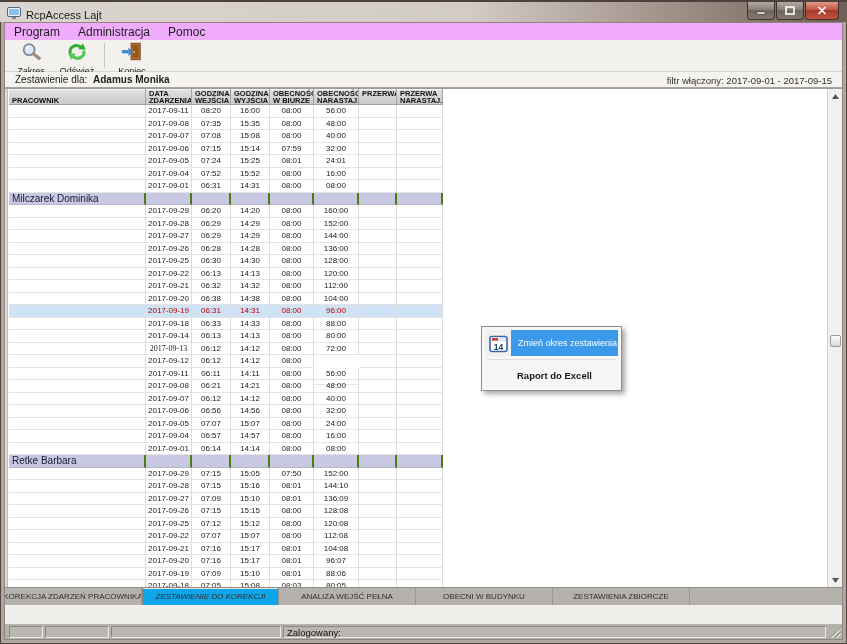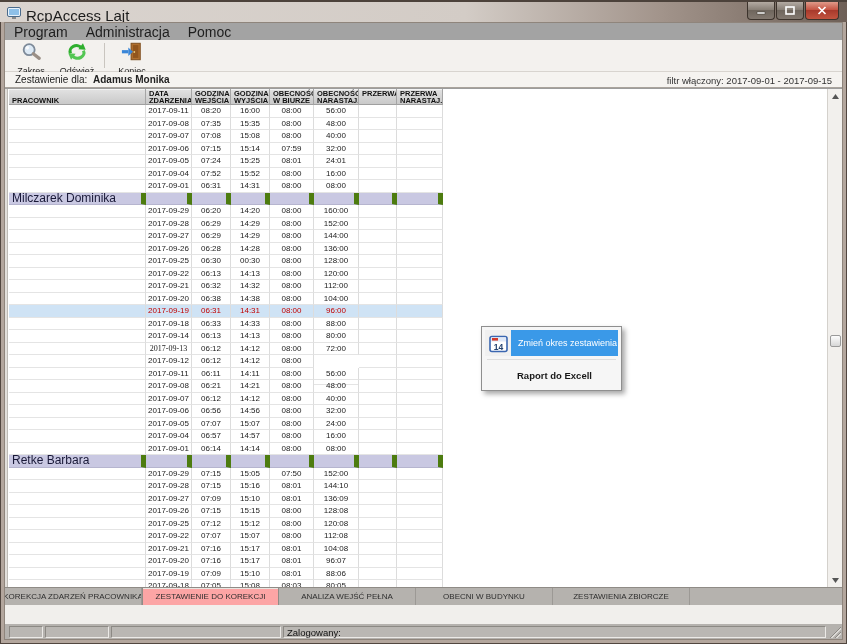--- a/index.html
+++ b/index.html
@@ -5,34 +5,34 @@
   * { margin:0; padding:0; box-sizing:border-box; }
   html,body { width:847px; height:644px; font-family:"Liberation Sans", sans-serif; }
   #frame { position:relative; width:847px; height:644px; background:#b3a69d; overflow:hidden;
            box-shadow: inset 0 0 0 1px #51463f; }
 
   
   .titlebar { position:absolute; left:0; top:0; width:847px; height:22px;
     background:linear-gradient(to right,#dad4cf 0%,#d3ccc6 55%,#a2948b 78%,#6e6057 100%);
     border-top:2px solid #4c423b; }
   .title-left { position:absolute; left:7px; top:4px; display:flex; align-items:center; gap:5px; }
-  .title-text { font-size:15px; color:#1c1c1c; }
+  .title-text { font-size:11px; color:#1c1c1c; }
   .winbtns { position:absolute; right:8px; top:0; display:flex; }
   .wbtn { width:28px; height:18px; border:1px solid #3c332c; border-top:none;
     border-radius:0 0 4px 4px; background:linear-gradient(#b3aaa2,#887f76 45%,#6f665d 50%,#82786f);
     display:flex; align-items:center; justify-content:center; margin-left:1px; }
   .wbtn.close { width:34px; background:linear-gradient(#e09a89,#c65544 45%,#a83a2c 50%,#c2543f); }
   .wbtn svg { display:block; }
 
   
   #client { position:absolute; left:4px; right:4px; top:22px; bottom:4px; background:#f1efec;
             border:1px solid #8f857c; }
 
-  .menubar { position:absolute; left:0; top:0; right:0; height:17px; background:#a3a3a3;
-    display:flex; align-items:center; font-size:14px; color:#1e1e1e; }
+  .menubar { position:absolute; left:0; top:0; right:0; height:17px; background:#f0abfc;
+    display:flex; align-items:center; font-size:12px; color:#1e1e1e; }
   .menubar .mitem { padding:2px 9px; cursor:default; }
 
   .toolbar { position:absolute; left:0; top:17px; right:0; height:32px; background:#f3f1ee;
     border-bottom:1px solid #d8d4cf; display:flex; align-items:stretch; padding-left:3px; }
   .tbtn { width:46px; display:flex; flex-direction:column; align-items:center; justify-content:flex-start; padding-top:2px; }
   .tbtn .tlabel { font-size:9px; color:#262626; margin-top:1px; }
   .tsep { width:1px; background:#c9c5bf; margin:3px 4px; }
 
   .infobar { position:absolute; left:0; top:49px; right:0; height:16px; background:#f5f3f0;
     border-bottom:1px solid #a9a39c; font-size:10px; color:#222; }
@@ -48,38 +48,38 @@
   .hcell { background:linear-gradient(#e2e2e2,#c9c9c9); border-right:1px solid #a5a5a5; border-bottom:1px solid #9f9f9f;
     box-shadow:inset 0 1px 0 #f4f4f4; font-size:7.5px; font-weight:bold; color:#111;
     padding:1px 0 0 3px; line-height:7px; overflow:hidden; }
   .hcell div { height:7px; }
   .tbody { position:absolute; left:4px; top:16px; }
   .tr { display:flex; height:12.5px; background:#fff; }
   .tr .td { border-right:1px solid #dcdcdc; border-bottom:1px solid #e4e4e4; font-size:8px; color:#1b1b1b;
     line-height:11.5px; text-align:center; overflow:hidden; white-space:nowrap; }
   .tr .td.name { text-align:left; padding-left:3px; }
   .tr.group { background:#c9c8e2; }
-  .tr.group .td { color:#191938; border-bottom:1px solid #b6b5cf; border-right:5px solid #4d7c0f; font-size:12px; }
+  .tr.group .td { color:#191938; border-bottom:1px solid #b6b5cf; border-right:2px solid #4d7c0f; font-size:10px; }
   .tr.selected { background:#cfe3f5; }
   .tr.selected .td { color:#c00000; }
 
   
   .vscroll { position:absolute; right:0; top:0; width:15px; height:499px; background:#f2f0ed; border-left:1px solid #d4d1cc; }
   .varrow { position:absolute; left:1px; width:13px; height:13px; display:flex; align-items:center; justify-content:center; }
   .varrow.up { top:1px; } .varrow.down { bottom:1px; }
   .vthumb { position:absolute; left:2px; top:246px; width:11px; height:12px; border:1px solid #9a9a9a; border-radius:2px;
     background:linear-gradient(#fdfdfd,#d7d7d7); }
 
   
   .tabsbar { position:absolute; left:0; top:564px; right:0; height:18px; background:#b5b2ae; border-top:1px solid #8f8b86;
     display:flex; }
   .tab { width:137px; font-size:8px; color:#2e2e2e; display:flex; align-items:center; justify-content:center;
     border-right:1px solid #9c9995; cursor:default; white-space:nowrap; overflow:hidden; }
-  .tab.active { background:#fca5a5; border-left:1px solid #8f8b86; border-right:1px solid #8f8b86;
-    box-shadow:inset 0 1px 0 #e8e5e1; font-weight:normal; }
+  .tab.active { background:#0ea5e9; border-left:1px solid #8f8b86; border-right:1px solid #8f8b86;
+    box-shadow:inset 0 1px 0 #e8e5e1; font-weight:normal;font-style:italic; }
 
   
   .searchbar { position:absolute; left:0; top:582px; right:0; height:19px; background:#b5b2ae;
     display:flex; align-items:center; }
   .searchbar .slabel { font-size:9.5px; color:#3c3c3c; margin-left:8px; }
   .searchbar input { margin-left:6px; width:742px; height:14px; border:1px solid #7e7a75; background:#fff;
     font-size:9px; padding:0 3px; font-family:"Liberation Sans", sans-serif; }
 
   
   .statusbar { position:absolute; left:0; top:601px; right:0; bottom:0; background:#b5b2ae; }
@@ -343,21 +343,21 @@
             <div class="td" style="width: 39px;">14:28</div>
             <div class="td" style="width: 44px;">08:00</div>
             <div class="td" style="width: 45px;">136:00</div>
             <div class="td" style="width: 38px;"></div>
             <div class="td" style="width: 46px;"></div>
           </div>
           <div class="tr">
             <div class="td name" style="width: 137px;"></div>
             <div class="td" style="width: 46px;">2017-09-25</div>
             <div class="td" style="width: 39px;">06:30</div>
-            <div class="td" style="width: 39px;">00:30</div>
+            <div class="td" style="width: 39px;">14:30</div>
             <div class="td" style="width: 44px;">08:00</div>
             <div class="td" style="width: 45px;">128:00</div>
             <div class="td" style="width: 38px;"></div>
             <div class="td" style="width: 46px;"></div>
           </div>
           <div class="tr">
             <div class="td name" style="width: 137px;"></div>
             <div class="td" style="width: 46px;">2017-09-22</div>
             <div class="td" style="width: 39px;">06:13</div>
             <div class="td" style="width: 39px;">14:13</div>

